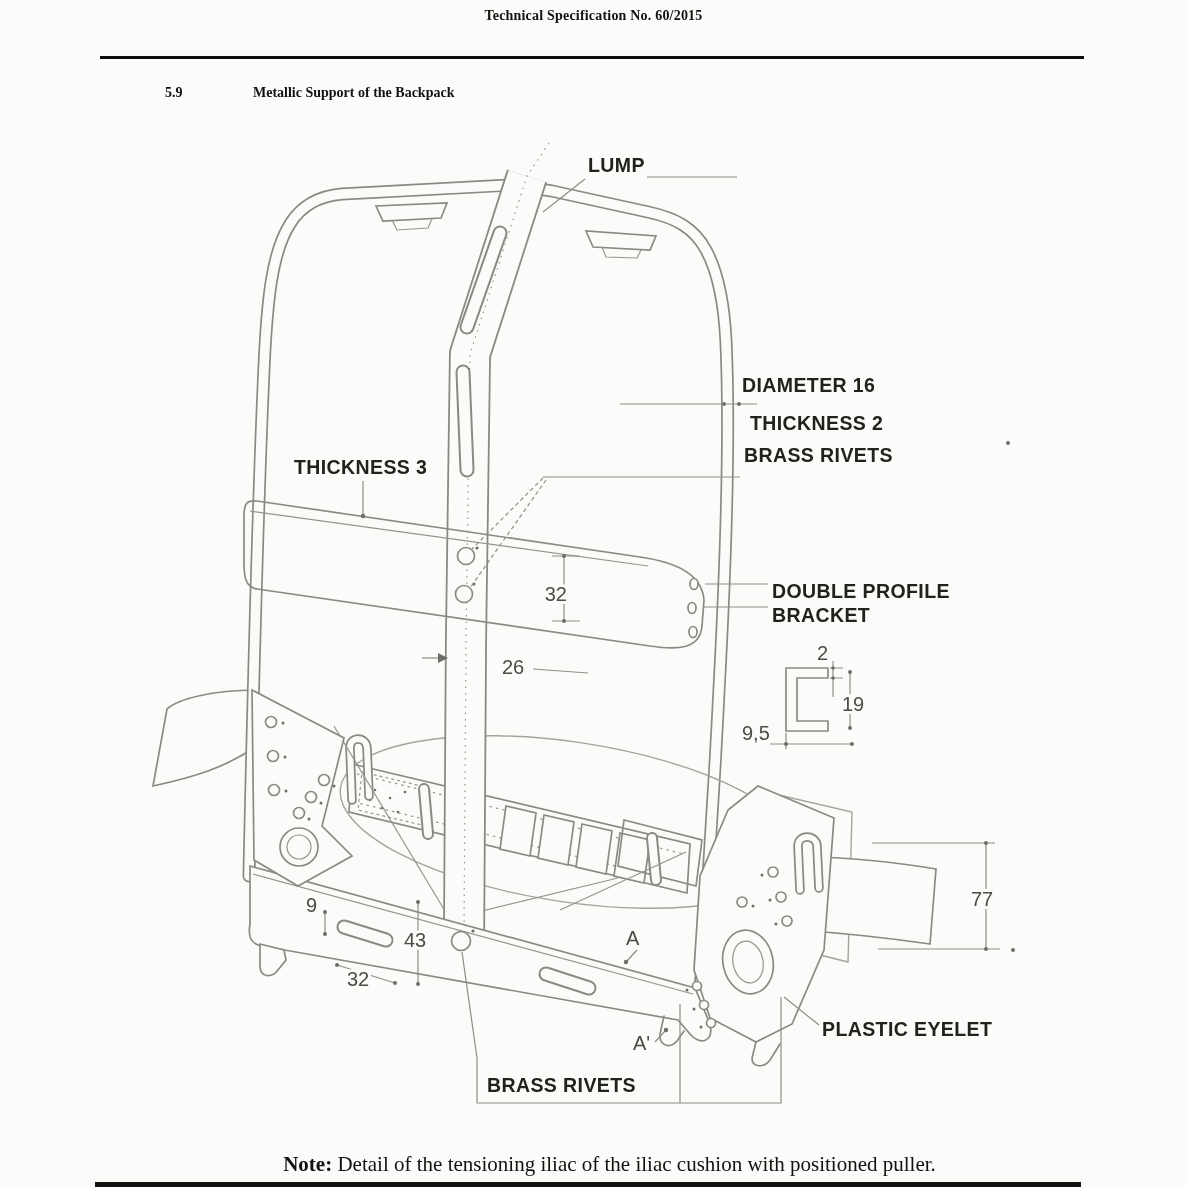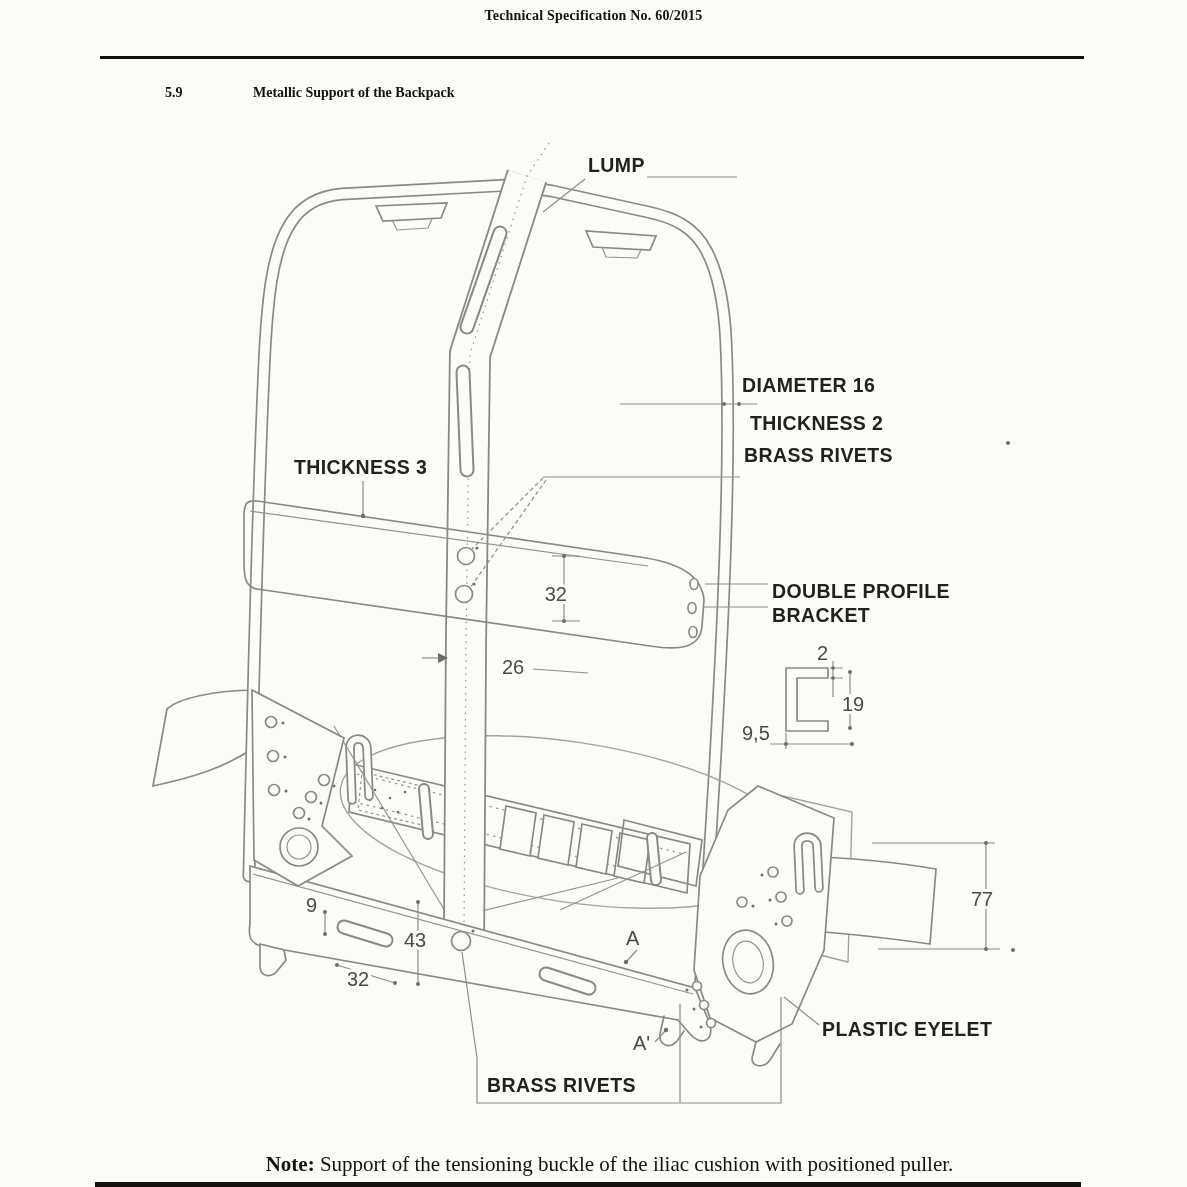--- a/index.html
+++ b/index.html
@@ -253,14 +253,14 @@
     <text class="dim" x="742" y="740">9,5</text>
     <text class="dim" x="971" y="906" font-size="21">77</text>
     <text class="dim" x="306" y="912">9</text>
     <text class="dim" x="404" y="947">43</text>
     <text class="dim" x="347" y="986">32</text>
     <text class="dim" x="626" y="945" font-size="22">A</text>
     <text class="dim" x="633" y="1050">A'</text>
   </g>
 </svg>
 
-<div class="note"><b>Note:</b><span> Support of the tensioning buckle of the iliac cushion with positioned puller.</span></div>
+<div class="note"><b>Note:</b><span> Detail of the tensioning iliac of the iliac cushion with positioned puller.</span></div>
 <div class="rule-bottom"></div>
 
 </body></html>

